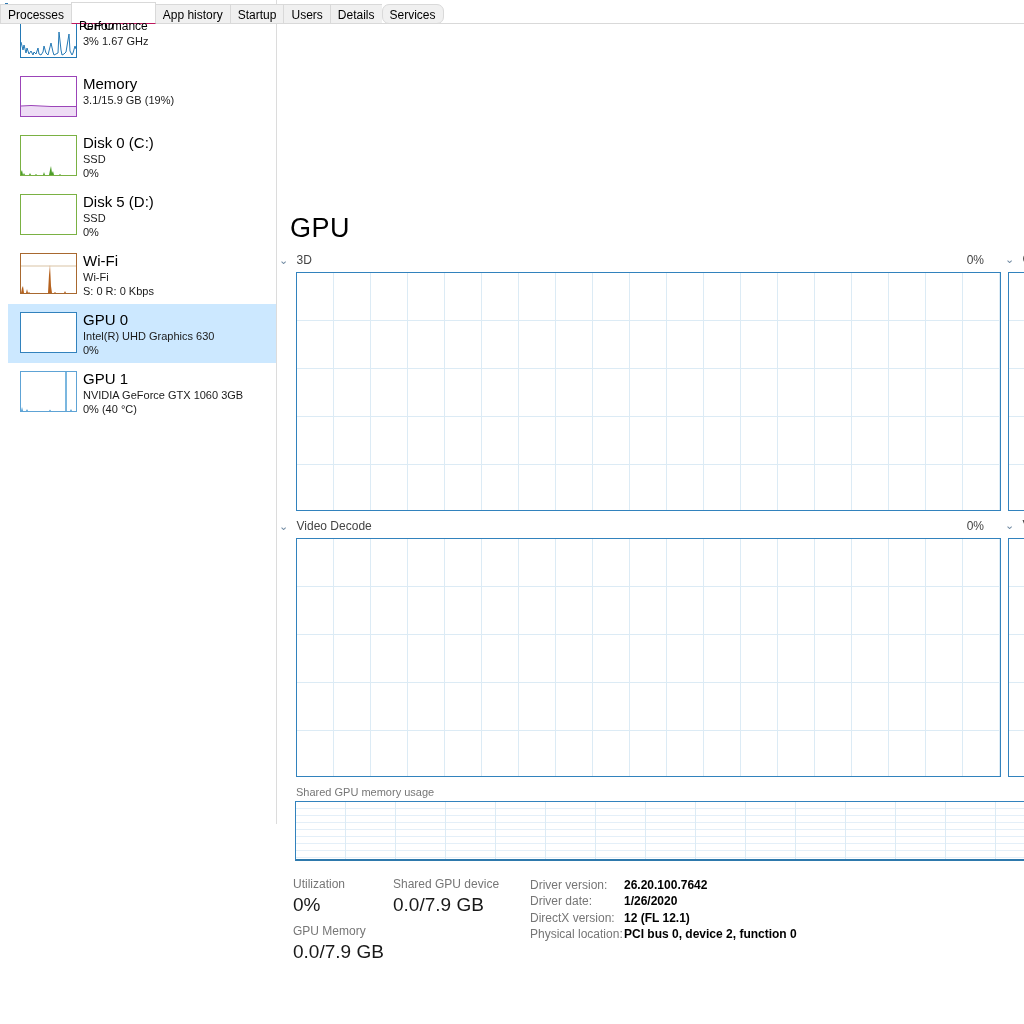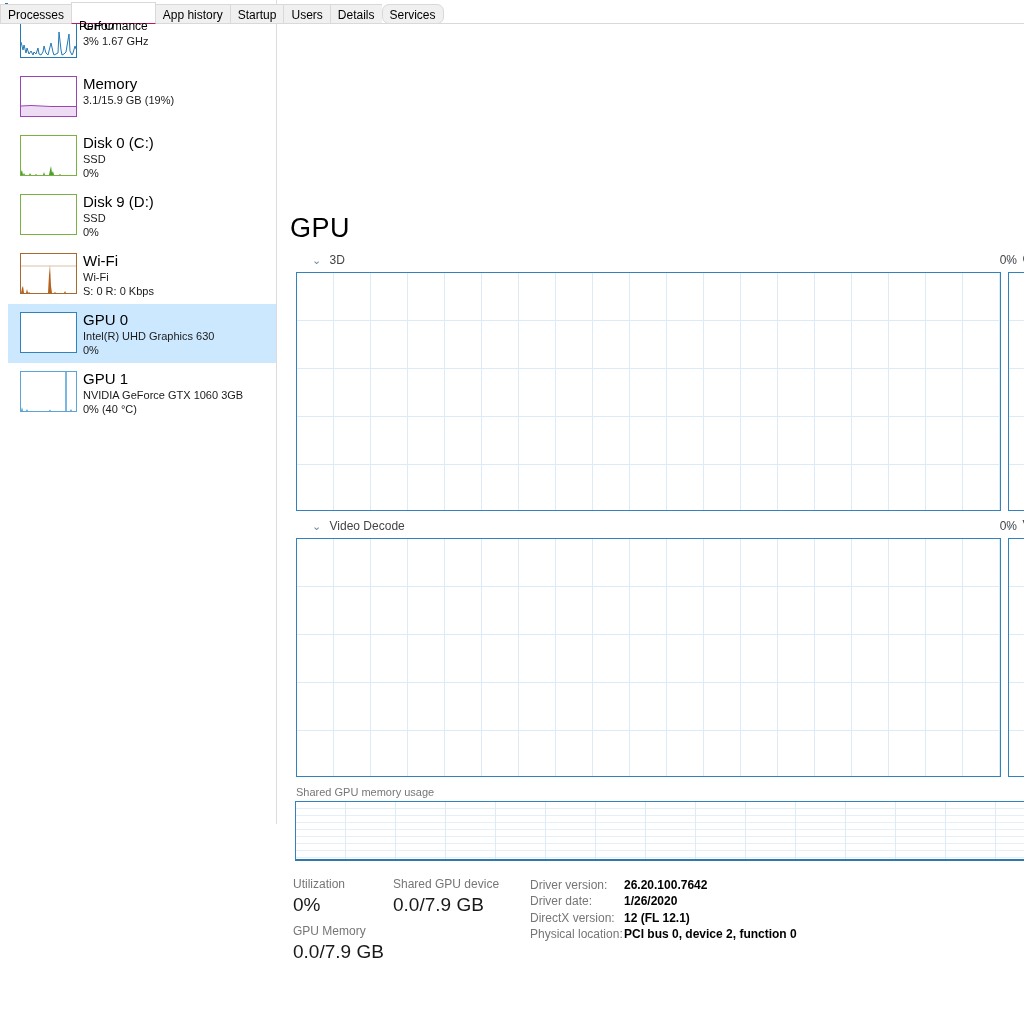--- a/index.html
+++ b/index.html
@@ -28,21 +28,21 @@
   .side-item.selected { background:#cce8ff; }
   .side-item .mini { position:absolute; left:12px; top:8px; width:57px; height:41px; background:#fff; }
   .side-item .mini svg { display:block; }
   .side-item .txt { position:absolute; left:75px; top:6px; }
   .side-item .t1 { font-size:15px; color:#000; line-height:19px; }
   .side-item .t2, .side-item .t3 { font-size:11px; color:#1a1a1a; line-height:14px; }
 
   
   #main-title { position:absolute; left:290px; top:213px; font-size:27px; font-weight:300; color:#000; letter-spacing:0.5px; }
 
-  .sec-head { position:absolute; display:flex; justify-content:space-between; align-items:center; left:312px; width:705px; height:15px; font-size:12px; color:#444; }
+  .sec-head { position:absolute; display:flex; justify-content:space-between; align-items:center; left:279px; width:705px; height:15px; font-size:12px; color:#444; }
   .sec-head .chev { color:#6d87a0; font-size:11px; margin-right:5px; }
   .sec-head .pct { color:#444; }
   .sec-head-partial { position:absolute; left:1005px; height:15px; font-size:12px; color:#444; white-space:nowrap; }
   .sec-head-partial .chev { color:#6d87a0; font-size:11px; margin-right:5px; }
 
   .gpu-chart { position:absolute; background:#fff; border:1px solid #3282bd;
     background-image:
       repeating-linear-gradient(to right, transparent 0 36px, #dcebf5 36px 37px),
       repeating-linear-gradient(to bottom, transparent 0 47px, #dcebf5 47px 48px); }
   .chart-a { left:296px; width:705px; height:239px; }
@@ -133,21 +133,21 @@
       </span>
     </div>
 
     <div class="side-item" style="top:186px">
       <span class="mini">
         <svg width="57" height="41" viewBox="0 0 57 41">
           <rect x="0.5" y="0.5" width="56" height="40" fill="#fff" stroke="#7ab143"></rect>
         </svg>
       </span>
       <span class="txt">
-        <div class="t1">Disk 9 (D:)</div>
+        <div class="t1">Disk 5 (D:)</div>
         <div class="t2">SSD</div>
         <div class="t3">0%</div>
       </span>
     </div>
 
     <div class="side-item" style="top:245px">
       <span class="mini">
         <svg width="57" height="41" viewBox="0 0 57 41">
           <rect x="0.5" y="0.5" width="56" height="40" fill="#fff" stroke="#a8682f"></rect>
           <path d="M1,13 L56,13" stroke="#d9c3a4" stroke-width="1" fill="none"></path>

